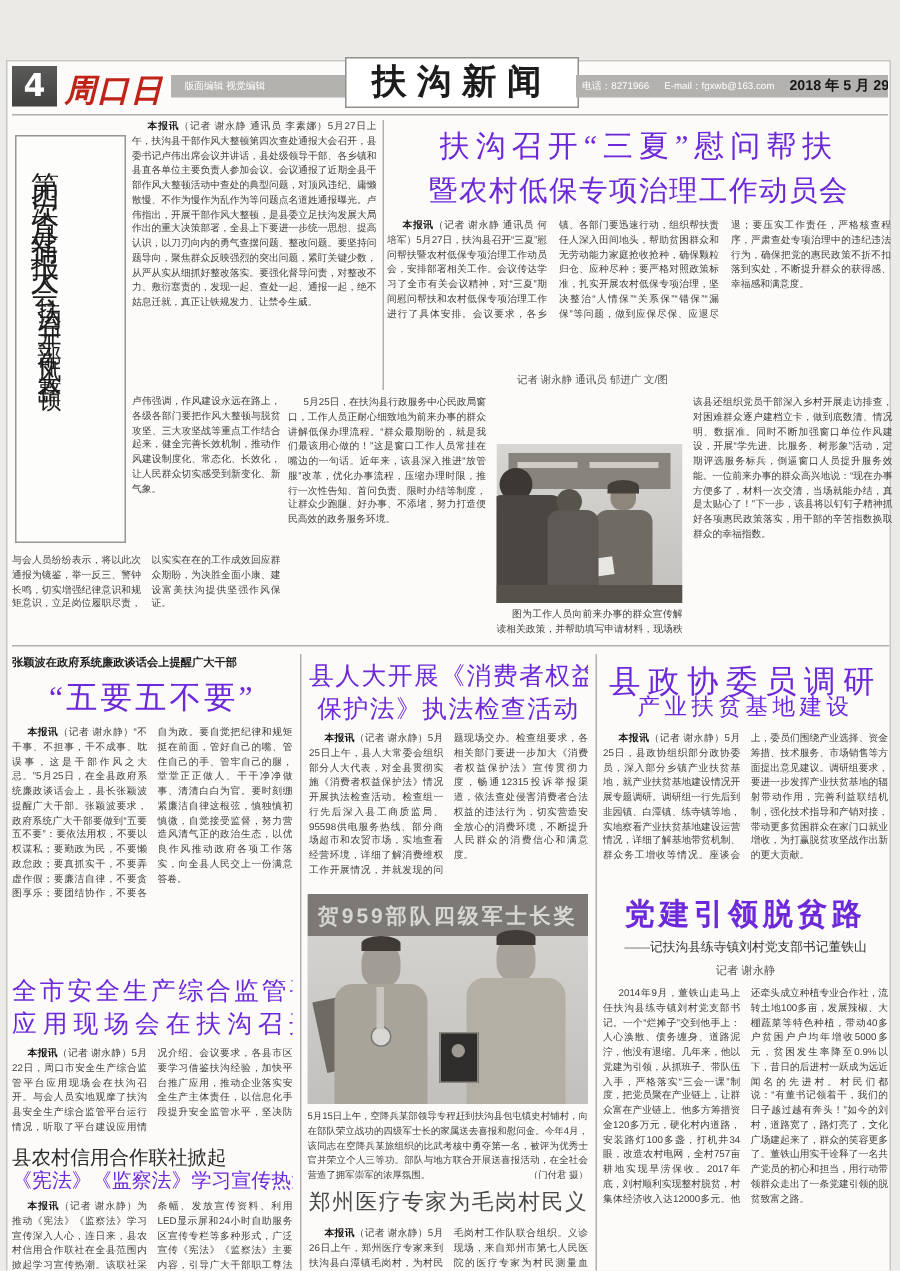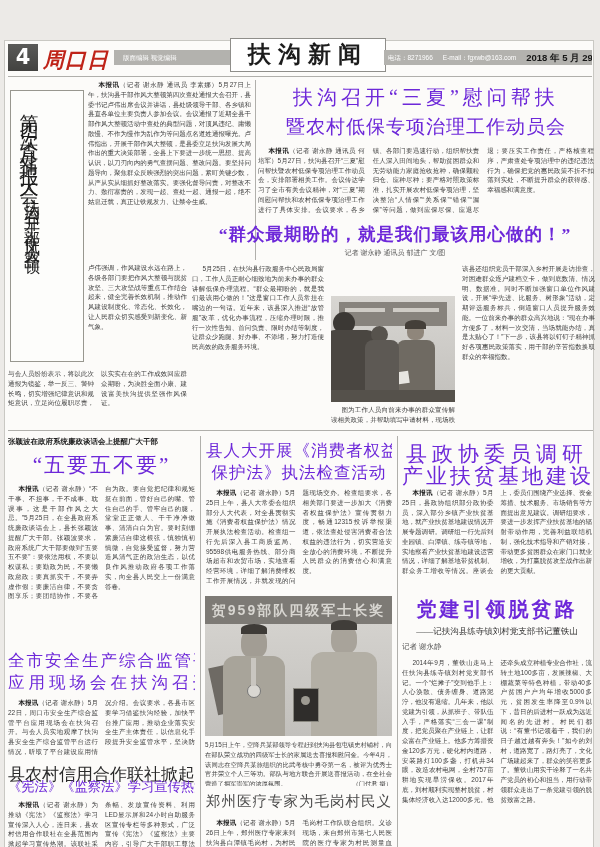--- a/index.html
+++ b/index.html
@@ -69,21 +69,20 @@
     <p style="text-indent:0;">与会人员纷纷表示，将以此次通报为镜鉴，举一反三、警钟长鸣，切实增强纪律意识和规矩意识，立足岗位履职尽责，以实实在在的工作成效回应群众期盼，为决胜全面小康、建设富美扶沟提供坚强作风保证。</p>
   </div>
   <div class="abs rule" style="left:255px;top:48px;width:1px;height:180px;"></div>
 
   <div class="abs hl serif" style="left:258px;top:52px;width:336px;font-size:20px;letter-spacing:4px;">扶沟召开“三夏”慰问帮扶</div>
   <div class="abs hl serif" style="left:258px;top:82px;width:336px;font-size:19px;letter-spacing:1px;">暨农村低保专项治理工作动员会</div>
   <div class="abs bt cols3" style="left:258px;top:114px;width:336px;height:72px;">
     <p><b>本报讯</b><span>（记者 谢永静 通讯员 何培军）5月27日，扶沟县召开“三夏”慰问帮扶暨农村低保专项治理工作动员会，安排部署相关工作。</span><span>会议传达学习了全市有关会议精神，对“三夏”期间慰问帮扶和农村低保专项治理工作进行了具体安排。会议要求，各乡镇、各部门要迅速行动，组织帮扶责任人深入田间地头，帮助贫困群众和无劳动能力家庭抢收抢种，确保颗粒归仓、应种尽种；要严格对照政策标准，扎实开展农村低保专项治理，坚决整治“人情保”“关系保”“错保”“漏保”等问题，做到应保尽保、应退尽退；要压实工作责任，严格核查程序，严肃查处专项治理中的违纪违法行为，确保把党的惠民政策不折不扣落到实处，不断提升群众的获得感、幸福感和满意度。</span></p>
   </div>
 
-  <div class="abs hl serif" style="left:195px;top:190px;width:400px;font-size:17.5px;font-weight:bold;letter-spacing:1px;">“群众最期盼的，就是我们最该用心做的！”</div>
   <div class="abs" style="left:195px;top:216px;width:400px;font-size:7px;color:#555;text-align:center;">记者 谢永静 通讯员 郁进广 文/图</div>
   <div class="abs" style="left:192px;top:232px;width:403px;height:162px;display:flex;gap:7px;">
     <div class="bt" style="width:132px;height:100%;overflow:hidden;">
       <p style="text-indent:1.6em;">5月25日，在扶沟县行政服务中心民政局窗口，工作人员正耐心细致地为前来办事的群众讲解低保办理流程。“群众最期盼的，就是我们最该用心做的！”这是窗口工作人员常挂在嘴边的一句话。近年来，该县深入推进“放管服”改革，优化办事流程，压缩办理时限，推行一次性告知、首问负责、限时办结等制度，让群众少跑腿、好办事、不添堵，努力打造便民高效的政务服务环境。</p>
     </div>
     <div style="width:124px;height:100%;overflow:hidden;">
       <div class="ph" style="position:relative;width:124px;height:106px;">
         <div style="left:8px;top:6px;width:108px;height:24px;background:#87837d;"></div>
         <div style="left:14px;top:12px;width:40px;height:4px;background:#cfccc6;"></div>
         <div style="left:62px;top:12px;width:46px;height:4px;background:#cfccc6;"></div>
@@ -113,21 +112,21 @@
   <div class="abs kick" style="left:8px;top:405px;width:187px;">张颖波在政府系统廉政谈话会上提醒广大干部</div>
   <div class="abs hl serif" style="left:8px;top:419px;width:187px;font-size:21px;letter-spacing:2px;">“五要五不要”</div>
   <div class="abs bt cols2" style="left:8px;top:452px;width:187px;height:158px;">
     <p><b>本报讯</b><span>（记者 谢永静）“不干事、不担事，干不成事、耽误事，这是干部作风之大忌。”5月25日，在全县政府系统廉政谈话会上，县长张颖波提醒广大干部。</span><span>张颖波要求，政府系统广大干部要做到“五要五不要”：要依法用权，不要以权谋私；要勤政为民，不要懒政怠政；要真抓实干，不要弄虚作假；要廉洁自律，不要贪图享乐；要团结协作，不要各自为政。要自觉把纪律和规矩挺在前面，管好自己的嘴、管住自己的手、管牢自己的腿，堂堂正正做人、干干净净做事、清清白白为官。要时刻绷紧廉洁自律这根弦，慎独慎初慎微，自觉接受监督，努力营造风清气正的政治生态，以优良作风推动政府各项工作落实，向全县人民交上一份满意答卷。</span></p>
   </div>
   <div class="abs hl serif" style="left:8px;top:618px;width:187px;font-size:16.5px;letter-spacing:2px;">全市安全生产综合监管平台</div>
   <div class="abs hl serif" style="left:8px;top:640px;width:187px;font-size:16.5px;letter-spacing:4px;">应用现场会在扶沟召开</div>
   <div class="abs bt cols2" style="left:8px;top:666px;width:187px;height:60px;">
     <p><b>本报讯</b><span>（记者 谢永静）5月22日，周口市安全生产综合监管平台应用现场会在扶沟召开。</span><span>与会人员实地观摩了扶沟县安全生产综合监管平台运行情况，听取了平台建设应用情况介绍。会议要求，各县市区要学习借鉴扶沟经验，加快平台推广应用，推动企业落实安全生产主体责任，以信息化手段提升安全监管水平，坚决防范和遏制各类安全生产事故发生。</span></p>
   </div>
-  <div class="abs serif" style="left:8px;top:731px;width:187px;font-size:17px;color:#2a2a2a;">县农村信用合作联社掀起</div>
+  <div class="abs serif" style="left:8px;top:731px;width:187px;font-size:13px;color:#2a2a2a;">县农村信用合作联社掀起</div>
   <div class="abs hl serif" style="left:8px;top:746px;width:187px;font-size:13.3px;letter-spacing:0;">《宪法》《监察法》学习宣传热潮</div>
   <div class="abs bt cols2" style="left:8px;top:768px;width:187px;height:66px;">
     <p><b>本报讯</b><span>（记者 谢永静）为推动《宪法》《监察法》学习宣传深入人心，连日来，县农村信用合作联社在全县范围内掀起学习宣传热潮。</span><span>该联社采取召开专题学习会、悬挂宣传条幅、发放宣传资料、利用LED显示屏和24小时自助服务区宣传专栏等多种形式，广泛宣传《宪法》《监察法》主要内容，引导广大干部职工尊法学法守法用法，增强法治意识，筑牢拒腐防变思想防线，营造了浓厚的学习宣传氛围。</span></p>
   </div>
 
   <div class="abs hl serif" style="left:206px;top:408px;width:186px;font-size:16.5px;letter-spacing:1px;">县人大开展《消费者权益</div>
   <div class="abs hl serif" style="left:206px;top:430px;width:186px;font-size:16.5px;letter-spacing:1px;">保护法》执法检查活动</div>
   <div class="abs bt cols2" style="left:206px;top:456px;width:186px;height:104px;">
     <p><b>本报讯</b><span>（记者 谢永静）5月25日上午，县人大常委会组织部分人大代表，对全县贯彻实施《消费者权益保护法》情况开展执法检查活动。</span><span>检查组一行先后深入县工商质监局、95598供电服务热线、部分商场超市和农贸市场，实地查看经营环境，详细了解消费维权工作开展情况，并就发现的问题现场交办。检查组要求，各相关部门要进一步加大《消费者权益保护法》宣传贯彻力度，畅通12315投诉举报渠道，依法查处侵害消费者合法权益的违法行为，切实营造安全放心的消费环境，不断提升人民群众的消费信心和满意度。</span></p>
   </div>
@@ -149,27 +148,27 @@
   <div class="abs caption" style="left:205px;top:708px;width:187px;height:46px;">
     <span>5月15日上午，空降兵某部领导专程赶到扶沟县包屯镇史村铺村，向在部队荣立战功的四级军士长的家属送去喜报和慰问金。今年4月，该同志在空降兵某旅组织的比武考核中勇夺第一名，被评为优秀士官并荣立个人三等功。部队与地方联合开展送喜报活动，在全社会营造了拥军崇军的浓厚氛围。</span>
     <span class="credit">（门付君 摄）</span>
   </div>
   <div class="abs hl serif" style="left:206px;top:760px;width:186px;font-size:14.5px;color:#4a4a4a;letter-spacing:1px;">郑州医疗专家为毛岗村民义诊</div>
   <div class="abs bt cols2" style="left:206px;top:786px;width:186px;height:52px;">
     <p><b>本报讯</b><span>（记者 谢永静）5月26日上午，郑州医疗专家来到扶沟县白潭镇毛岗村，为村民开展义诊活动。</span><span>本次义诊由白潭镇政府与河南广播电视台驻毛岗村工作队联合组织。义诊现场，来自郑州市第七人民医院的医疗专家为村民测量血压、血糖，进行心电图等检查，耐心解答村民健康咨询，发放健康宣传资料和常用药品，受到村民的欢迎和好评，为大家送去了实实在在的健康服务。</span></p>
   </div>
 
   <div class="abs hl serif" style="left:402px;top:408px;width:190px;font-size:21px;letter-spacing:5px;">县政协委员调研</div>
-  <div class="abs hl serif" style="left:402px;top:430px;width:190px;font-size:21px;letter-spacing:3px;">产业扶贫基地建设</div>
+  <div class="abs hl serif" style="left:402px;top:430px;width:190px;font-size:15px;letter-spacing:3px;">产业扶贫基地建设</div>
   <div class="abs bt cols2" style="left:402px;top:456px;width:190px;height:100px;">
     <p><b>本报讯</b><span>（记者 谢永静）5月25日，县政协组织部分政协委员，深入部分乡镇产业扶贫基地，就产业扶贫基地建设情况开展专题调研。</span><span>调研组一行先后到韭园镇、白潭镇、练寺镇等地，实地察看产业扶贫基地建设运营情况，详细了解基地带贫机制、群众务工增收等情况。座谈会上，委员们围绕产业选择、资金筹措、技术服务、市场销售等方面提出意见建议。调研组要求，要进一步发挥产业扶贫基地的辐射带动作用，完善利益联结机制，强化技术指导和产销对接，带动更多贫困群众在家门口就业增收，为打赢脱贫攻坚战作出新的更大贡献。</span></p>
   </div>
   <div class="abs hl serif" style="left:402px;top:564px;width:190px;font-size:20px;font-weight:bold;letter-spacing:3px;">党建引领脱贫路</div>
   <div class="abs serif" style="left:402px;top:594px;width:190px;font-size:8.5px;color:#333;text-align:center;white-space:nowrap;">——记扶沟县练寺镇刘村党支部书记董铁山</div>
-  <div class="abs" style="left:402px;top:610px;width:190px;font-size:7.5px;color:#555;">记者 谢永静</div>
+  <div class="abs" style="left:402px;top:610px;width:190px;font-size:7.5px;color:#555;text-align:center;">记者 谢永静</div>
   <div class="abs bt cols2" style="left:402px;top:626px;width:190px;height:206px;">
     <p>2014年9月，董铁山走马上任扶沟县练寺镇刘村党支部书记。一个“烂摊子”交到他手上：人心涣散、债务缠身、道路泥泞，他没有退缩。几年来，他以党建为引领，从抓班子、带队伍入手，严格落实“三会一课”制度，把党员聚在产业链上，让群众富在产业链上。他多方筹措资金120多万元，硬化村内道路，安装路灯100多盏，打机井34眼，改造农村电网，全村757亩耕地实现旱涝保收。2017年底，刘村顺利实现整村脱贫，村集体经济收入达12000多元。他还牵头成立种植专业合作社，流转土地100多亩，发展辣椒、大棚蔬菜等特色种植，带动40多户贫困户户均年增收5000多元，贫困发生率降至0.9%以下，昔日的后进村一跃成为远近闻名的先进村。村民们都说：“有董书记领着干，我们的日子越过越有奔头！”如今的刘村，道路宽了，路灯亮了，文化广场建起来了，群众的笑容更多了。董铁山用实干诠释了一名共产党员的初心和担当，用行动带领群众走出了一条党建引领的脱贫致富之路。</p>
   </div>
 
   <div class="abs marks" style="left:58px;top:836px;">
     <span class="dot" style="background: rgb(26, 26, 26);"></span><span class="dot" style="background: rgb(226, 59, 46);"></span><span class="dot" style="background: rgb(212, 0, 127);"></span><span class="dot" style="background: rgb(242, 213, 0);"></span><span class="dot" style="background: rgb(41, 168, 223);"></span><span class="dot" style="background: rgb(192, 192, 192);"></span>
   </div>
   <div class="abs marks" style="left:288px;top:836px;">
     <span class="dot" style="background: rgb(26, 26, 26);"></span><span class="dot" style="background: rgb(226, 59, 46);"></span><span class="dot" style="background: rgb(212, 0, 127);"></span><span class="dot" style="background: rgb(242, 213, 0);"></span><span class="dot" style="background: rgb(41, 168, 223);"></span><span class="dot" style="background: rgb(192, 192, 192);"></span>
   </div>

